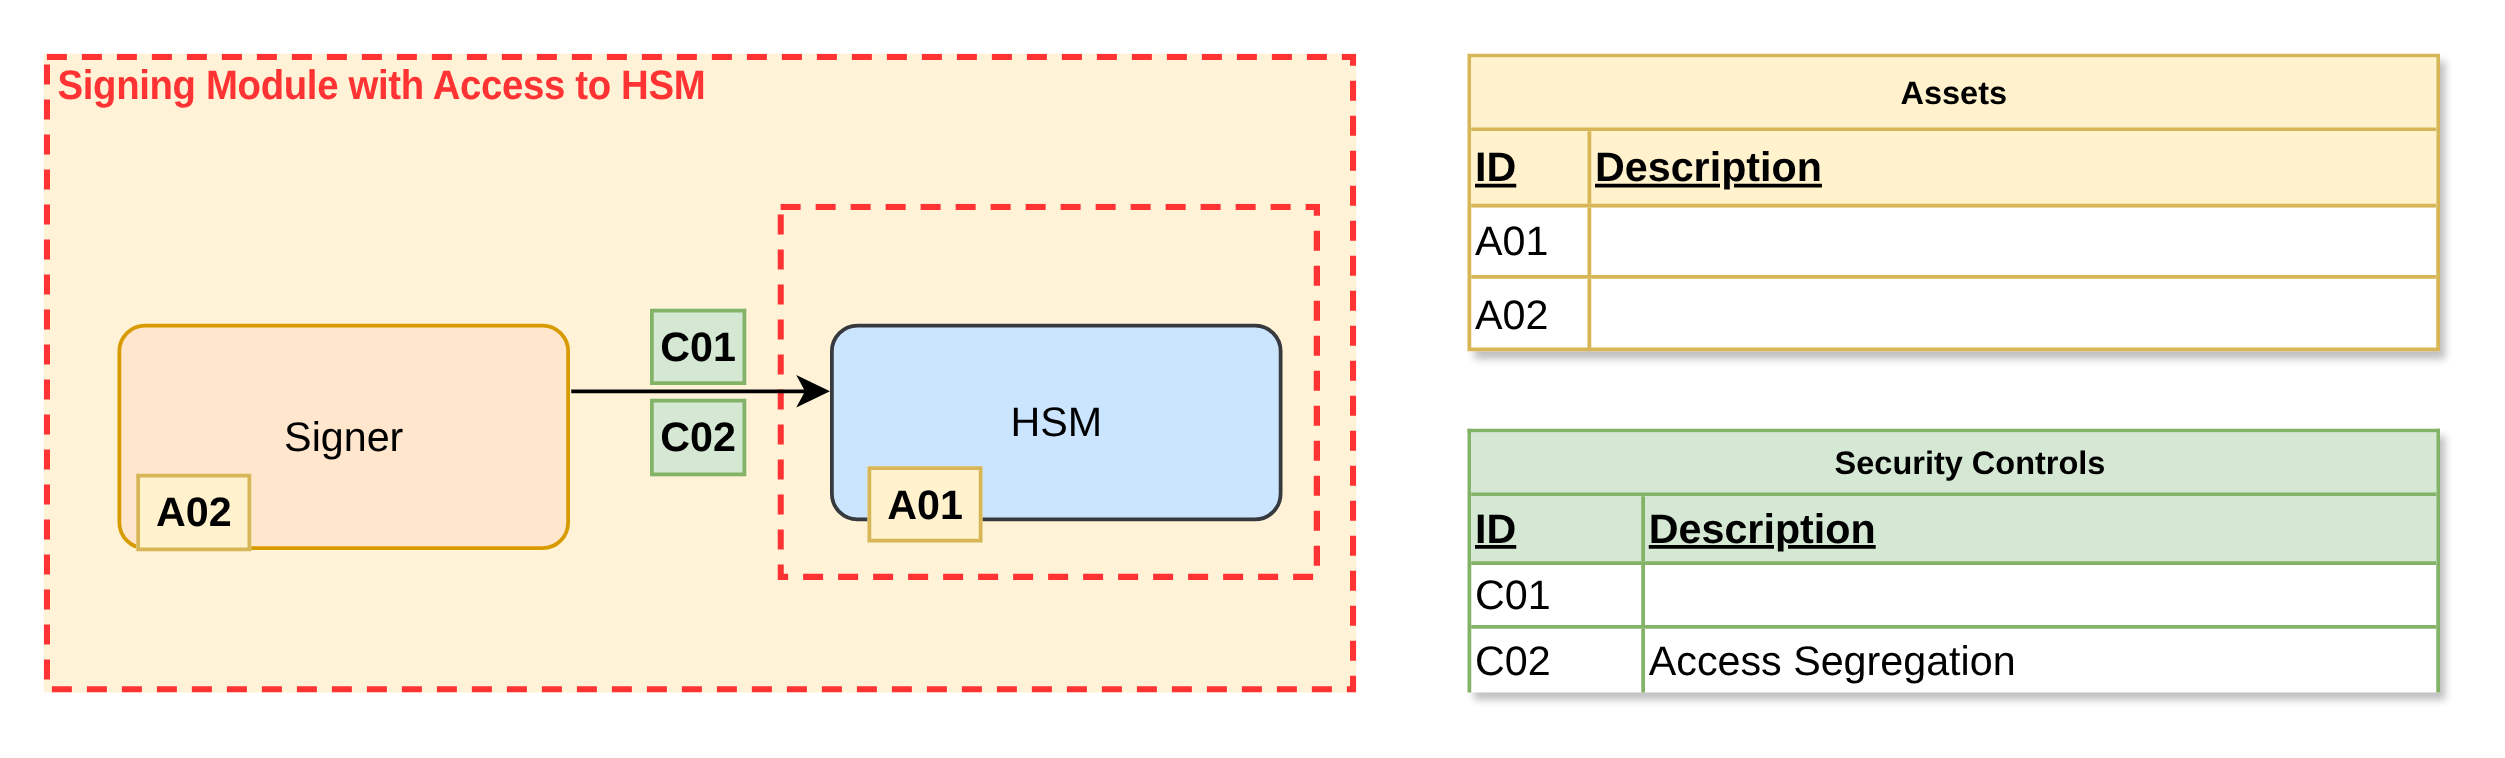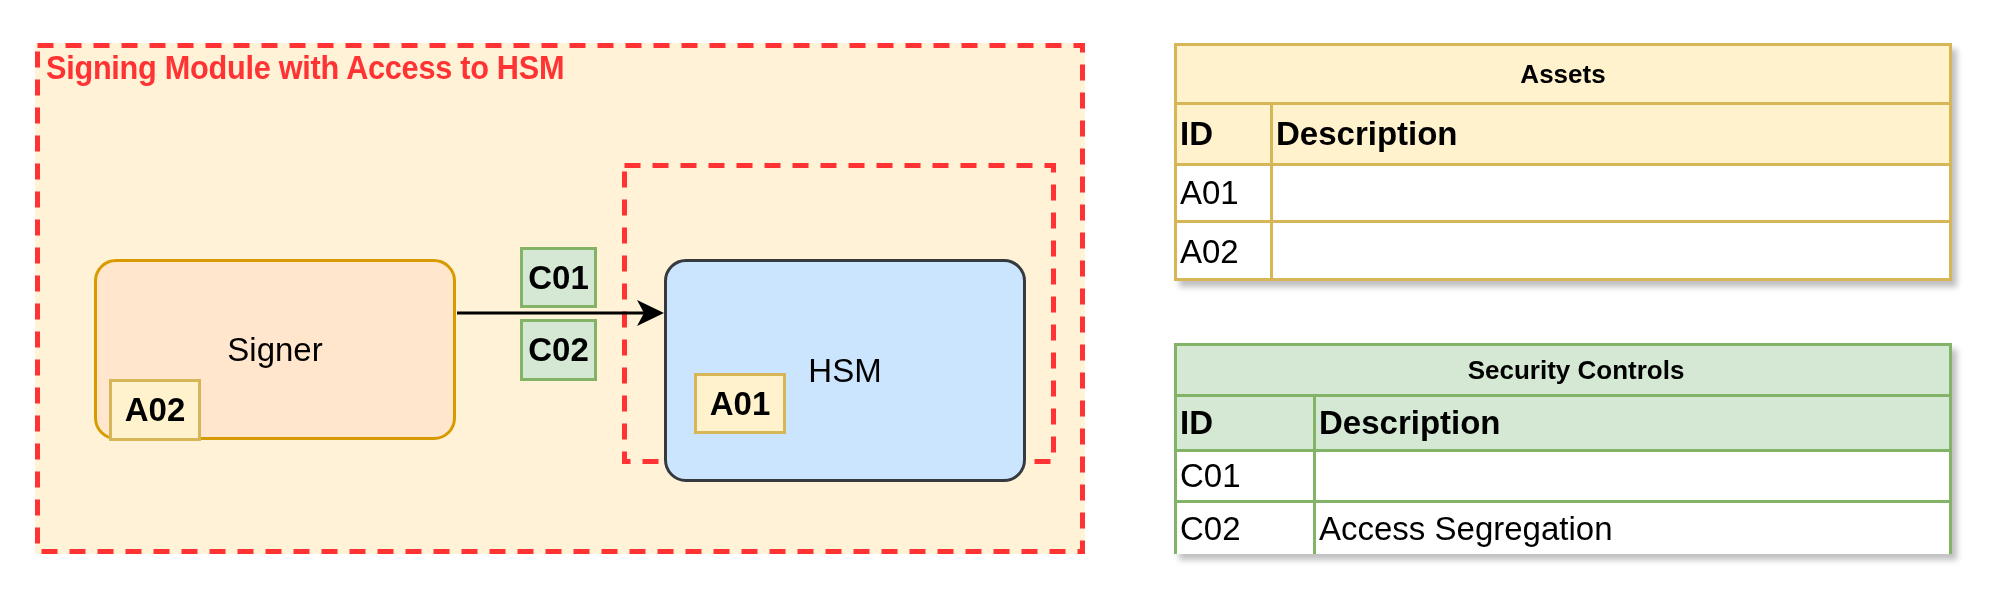--- a/index.html
+++ b/index.html
@@ -12,41 +12,41 @@
              background: #fff2d6; }
     #outer-border, #inner-border { position: absolute; left: 0; top: 0; }
     #outer-title { left: 46px; top: 49px; font-size: 33px; font-weight: bold;
                    color: #ff3333; white-space: nowrap; letter-spacing: -0.3px;
                    transform: scaleX(0.93); transform-origin: left top; }
 
     .node { display: flex; align-items: center; justify-content: center;
             font-size: 33px; border-radius: 22px; border-width: 3px; border-style: solid; margin-top: 36px; }
     #signer { left: 94px; top: 223px; width: 362px; height: 181px;
               background: #ffe6cc; border-color: #d79b00; }
-    #hsm { left: 664px; top: 223px; width: 362px; height: 223px;
+    #hsm { left: 664px; top: 223px; width: 362px; height: 158px;
            background: #cce5ff; border-color: #36393d; }
 
     .tag { display: flex; align-items: center; justify-content: center;
            font-size: 33px; font-weight: bold; border-width: 3px; border-style: solid; }
     .tag-asset { background: #fff2cc; border-color: #d6b656; }
     .tag-ctrl { background: #d5e8d4; border-color: #82b366; }
     #tag-a02 { left: 109px; top: 379px; width: 92px; height: 62px; }
     #tag-a01 { left: 694px; top: 373px; width: 92px; height: 61px; }
     #tag-c01 { left: 520px; top: 247px; width: 77px; height: 61px; }
     #tag-c02 { left: 520px; top: 319px; width: 77px; height: 62px; }
 
     #arrow { left: 0; top: 0; }
 
     
     .tbl { left: 1174px; width: 778px; border: 3px solid; box-shadow: 5px 6px 6px rgba(0,0,0,0.25); background: #fff; }
     .tbl .row { display: flex; box-sizing: border-box; border-bottom: 3px solid; }
     .tbl .row:last-child { border-bottom: none; }
     .tbl .title { justify-content: center; align-items: center; font-weight: bold; font-size: 26px; }
     .tbl .cell { display: flex; align-items: center; padding-left: 3px; font-size: 33px; box-sizing: border-box; }
-    .tbl .hdr .cell { font-weight: bold; }
+    .tbl .hdr .cell { font-weight: bold; text-decoration: underline; }
     .tbl .id { border-right: 3px solid; }
 
     #assets { top: 43px; height: 238px; border-color: #d6b656; }
     #assets .row { border-color: #d6b656; }
     #assets .id { border-color: #d6b656; width: 96px; }
     #assets .title, #assets .hdr { background: #fff2cc; }
     #assets .title { height: 59px; }
     #assets .hdr { height: 61px; }
     #assets .body-row { height: 57px; }
 

